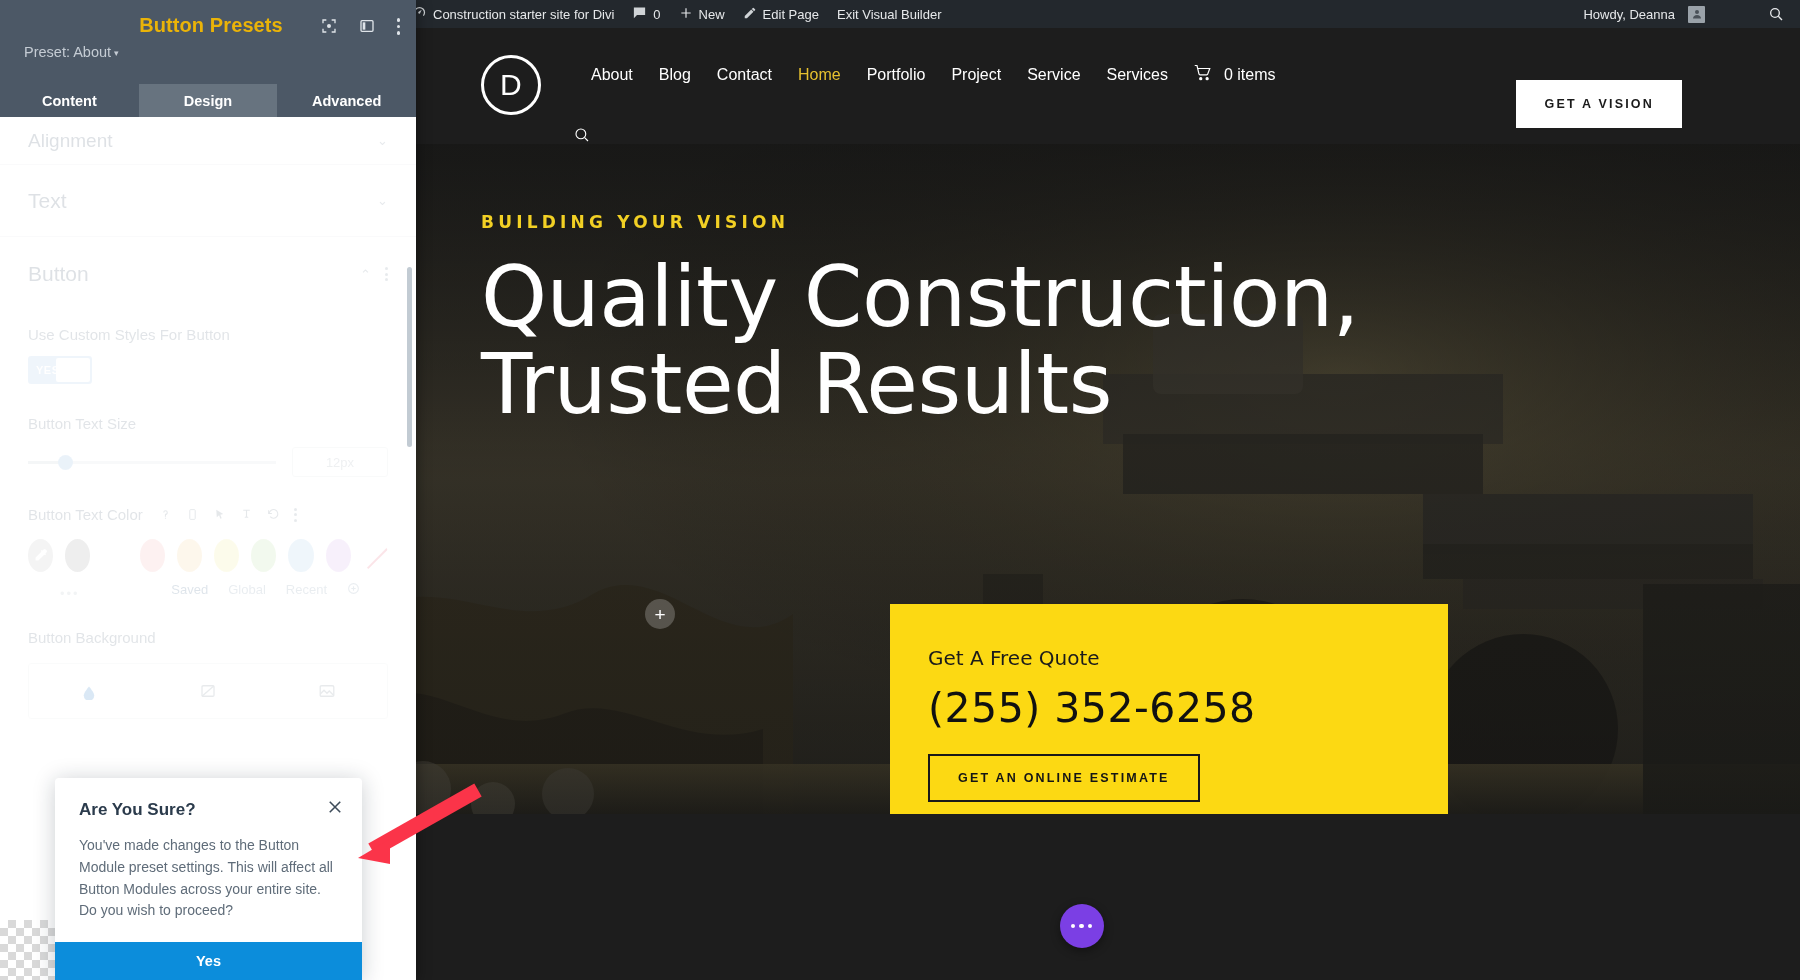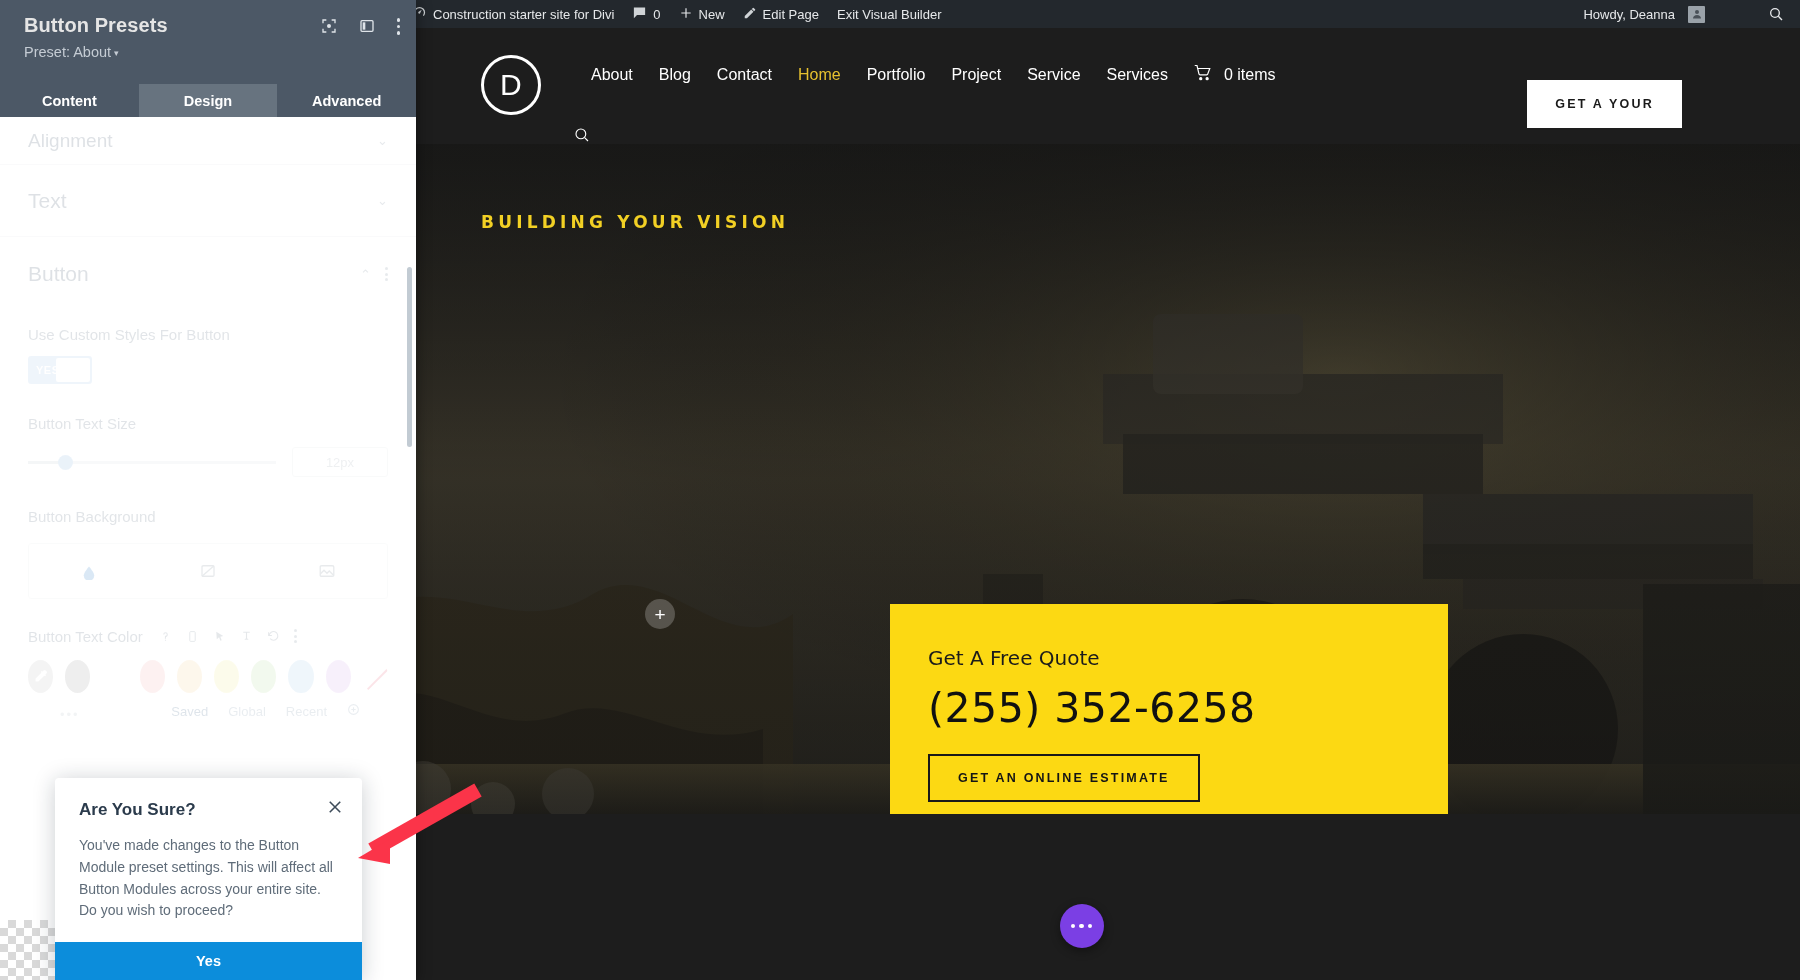--- a/index.html
+++ b/index.html
@@ -20,21 +20,21 @@
     overflow: hidden;
     box-shadow: 2px 0 12px rgba(0,0,0,.35);
   }
   .panel-header {
     background: #4c5866;
     height: 84px;
     padding: 14px 18px 0 24px;
     position: relative;
   }
   .panel-title {
-    color: #e5e5e5; font-size: 20px; font-weight: bold; letter-spacing: .1px;
+    color: #eab308; font-size: 20px; font-weight: bold; letter-spacing: .1px; text-align: center;
   }
   .panel-preset {
     color: #c5ccd4; font-size: 14.5px; margin-top: 7px;
   }
   .panel-preset .caret { font-size: 9px; margin-left: 3px; vertical-align: 1px; }
   .panel-header-icons {
     position: absolute; right: 16px; top: 18px;
     display: flex; align-items: center; gap: 22px;
   }
   .hdr-ico { color: #dfe4e9; display: flex; align-items: center; justify-content: center; }
@@ -348,21 +348,21 @@
           </span>
           <span>0 items</span>
         </div>
       </div>
       <div class="searchrow">
         <svg width="18" height="18" viewBox="0 0 24 24" fill="none" stroke="#fff" stroke-width="1.5">
             <circle cx="10.5" cy="10.5" r="6.5"></circle>
             <path d="M15.5 15.5 20 20"></path>
           </svg>
       </div>
-      <div class="quote-btn">GET A YOUR</div>
+      <div class="quote-btn">GET A VISION</div>
     </div>
 
     <div class="hero">
       <svg class="hero-photo" viewBox="0 0 1437 670" preserveAspectRatio="none">
         <defs>
           <linearGradient id="skyG" x1="0" y1="0" x2="0" y2="1">
             <stop offset="0" stop-color="#23231f"></stop>
               <stop offset="0.5" stop-color="#4a4537"></stop>
               <stop offset="1" stop-color="#2e2c26"></stop>
           </linearGradient>
@@ -394,20 +394,24 @@
         <rect x="0" y="620" width="1437" height="50" fill="url(#grnd)" opacity="0.9"></rect>
         <circle cx="60" cy="645" r="28" fill="#6f6a5d" opacity="0.55"></circle>
         <circle cx="130" cy="660" r="22" fill="#7b7668" opacity="0.45"></circle>
         <circle cx="205" cy="650" r="26" fill="#68635a" opacity="0.5"></circle>
         <rect x="1280" y="440" width="157" height="230" fill="#232320" opacity="0.85"></rect>
       </svg>
       <div class="hero-dark"></div>
 
       <div class="hero-content">
         <div class="eyebrow">BUILDING YOUR VISION</div>
+        <div class="hero-title">
+          <span>Quality Construction,</span>
+          <span class="l2">Trusted Results</span>
+        </div>
       </div>
 
       <div class="add-module">+</div>
 
       <div class="quote-card">
         <div class="qc-label">Get A Free Quote</div>
         <div class="qc-phone">(255) 352-6258</div>
         <div class="qc-btn">GET AN ONLINE ESTIMATE</div>
       </div>
     </div>
@@ -491,43 +495,20 @@
         <div class="field-label">Button Text Size</div>
         <div class="slider-row">
           <div class="slider-track">
             <div class="slider-fill"></div>
             <div class="slider-knob"></div>
           </div>
           <div class="slider-val">12px</div>
         </div>
       </div>
 
-      <div class="field faded" style="padding-top:30px;">
-        <div class="field-label">Button Background</div>
-        <div class="bg-tabs">
-          <div class="bg-tab">
-            <svg width="18" height="18" viewBox="0 0 24 24" fill="#5b9bd5">
-                <path d="M5 18c0-4 7-12 7-12s7 8 7 12a7 7 0 0 1-14 0z"></path>
-              </svg>
-          </div>
-          <div class="bg-tab">
-            <svg width="18" height="18" viewBox="0 0 24 24" fill="none" stroke="#9aa5ae" stroke-width="1.8">
-                <rect x="4" y="5" width="16" height="14" rx="1.5"></rect>
-                <path d="M4 19 20 5"></path>
-              </svg>
-          </div>
-          <div class="bg-tab">
-            <svg width="18" height="18" viewBox="0 0 24 24" fill="none" stroke="#9aa5ae" stroke-width="1.8">
-                <rect x="3" y="5" width="18" height="14" rx="1.5"></rect>
-                <path d="M3 16l5-5 4 4 3-3 6 6"></path>
-              </svg>
-          </div>
-        </div>
-      </div>
-
       <div class="field faded" style="padding-top:26px;">
         <div class="label-row">
           <div class="field-label">Button Text Color</div>
           <span class="tiny-ico">
             <svg width="13" height="15" viewBox="0 0 24 24" fill="#8d99a5">
                 <path d="M11 18h2v2h-2zM12 4a4.2 4.2 0 0 0-4.2 4.2h2A2.2 2.2 0 1 1 12 10.4c-.9 0-1.1.7-1.1 1.4V16h2v-3.2c1.9-.5 3.3-2.2 3.3-4.6A4.2 4.2 0 0 0 12 4z"></path>
               </svg>
           </span>
           <span class="tiny-ico">
             <svg width="13" height="15" viewBox="0 0 24 24" fill="none" stroke="#8d99a5" stroke-width="1.8">
@@ -578,20 +559,43 @@
           <span class="lbl">Global</span>
           <span class="lbl">Recent</span>
           <span class="lbl">
             <svg width="13" height="13" viewBox="0 0 24 24" fill="none" stroke="#9fb0c0" stroke-width="2">
                 <circle cx="12" cy="12" r="9"></circle>
                 <path d="M12 8v8M8 12h8"></path>
               </svg>
           </span>
         </div>
       </div>
+
+      <div class="field faded" style="padding-top:30px;">
+        <div class="field-label">Button Background</div>
+        <div class="bg-tabs">
+          <div class="bg-tab">
+            <svg width="18" height="18" viewBox="0 0 24 24" fill="#5b9bd5">
+                <path d="M5 18c0-4 7-12 7-12s7 8 7 12a7 7 0 0 1-14 0z"></path>
+              </svg>
+          </div>
+          <div class="bg-tab">
+            <svg width="18" height="18" viewBox="0 0 24 24" fill="none" stroke="#9aa5ae" stroke-width="1.8">
+                <rect x="4" y="5" width="16" height="14" rx="1.5"></rect>
+                <path d="M4 19 20 5"></path>
+              </svg>
+          </div>
+          <div class="bg-tab">
+            <svg width="18" height="18" viewBox="0 0 24 24" fill="none" stroke="#9aa5ae" stroke-width="1.8">
+                <rect x="3" y="5" width="18" height="14" rx="1.5"></rect>
+                <path d="M3 16l5-5 4 4 3-3 6 6"></path>
+              </svg>
+          </div>
+        </div>
+      </div>
     </div>
 
     <div class="checker"></div>
   </div>
 
   <div class="modal">
     <div class="modal-inner">
       <div class="modal-title">Are You Sure?</div>
       <span class="modal-close">
         <svg width="18" height="18" viewBox="0 0 24 24" fill="none" stroke="#3e4c5a" stroke-width="2.1">

